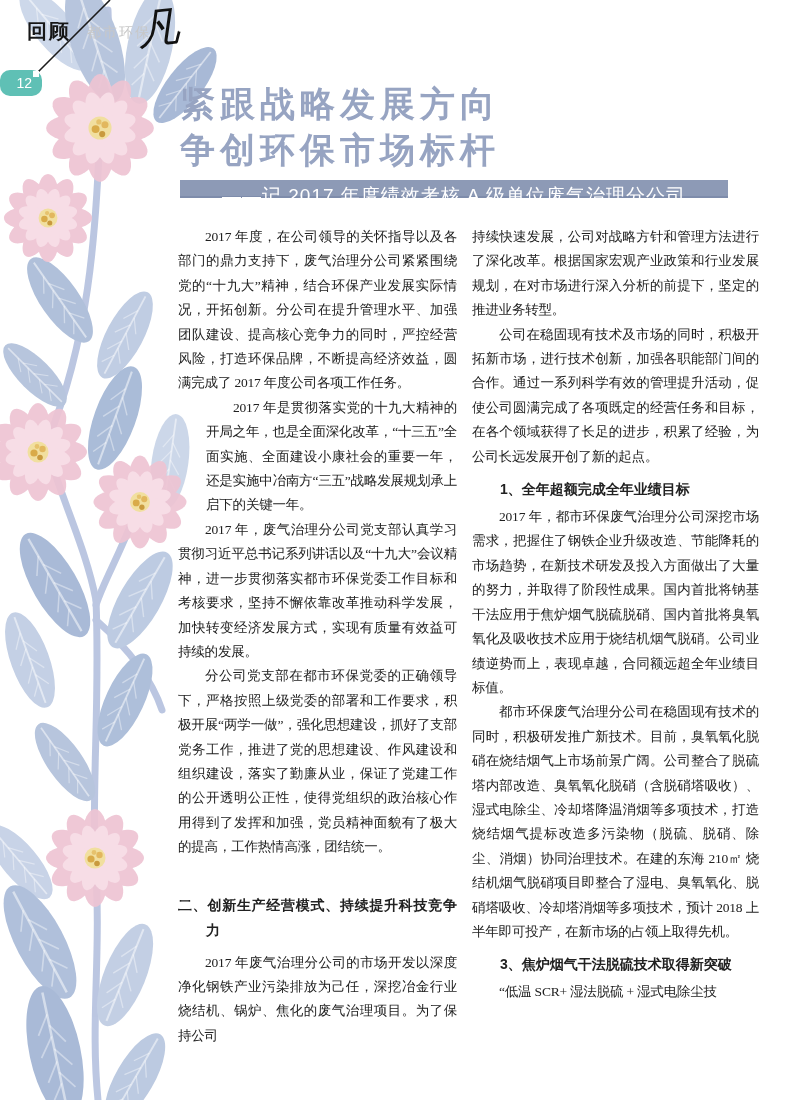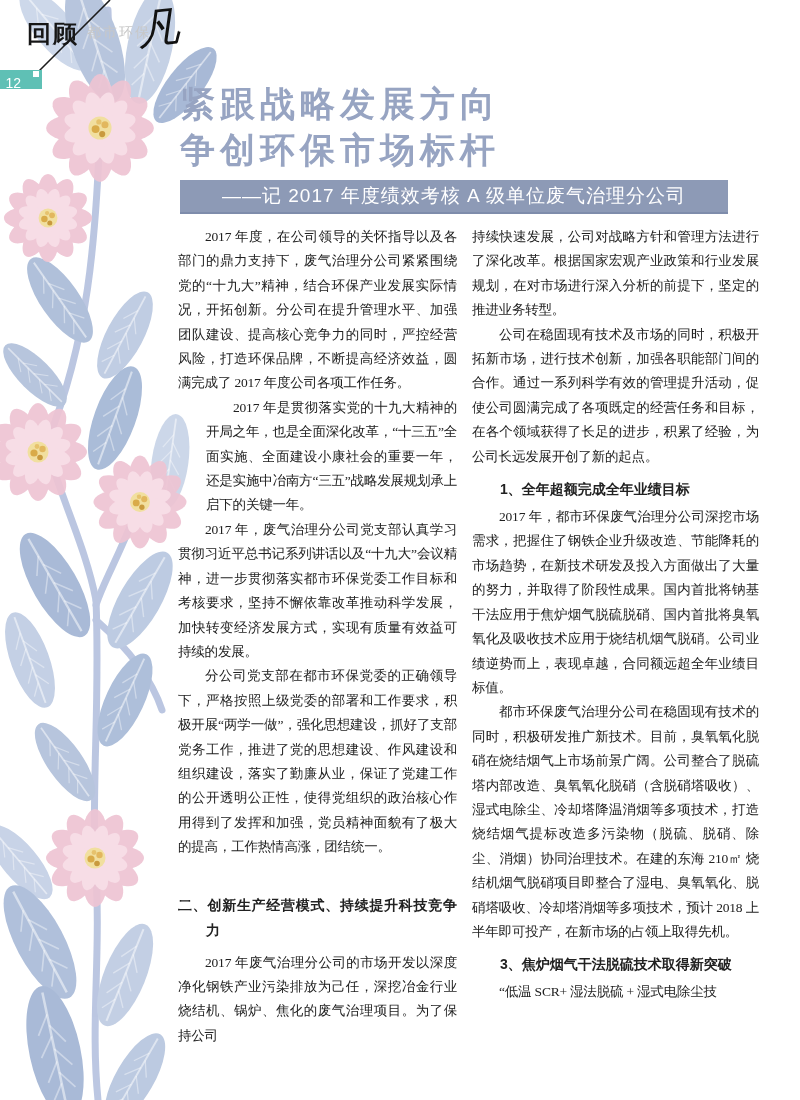--- a/index.html
+++ b/index.html
@@ -7,50 +7,50 @@
     position:relative;width:800px;height:1100px;margin:0 auto;
     background:#ffffff;overflow:hidden;
     font-family:"Liberation Serif","DejaVu Serif",serif;
   }
   .floral{position:absolute;left:0;top:0;z-index:1;}
 
   
   .section-label{
     position:absolute;left:27px;top:18px;z-index:4;
     font-family:"Liberation Sans","DejaVu Sans",sans-serif;
-    font-weight:bold;font-size:24px;color:#161616;letter-spacing:2px;
+    font-weight:bold;font-size:20px;color:#161616;letter-spacing:2px;
   }
   .diag{position:absolute;left:30px;top:0;z-index:3;}
   .brand{
     position:absolute;left:87px;top:24px;z-index:4;
     font-family:"Liberation Sans","DejaVu Sans",sans-serif;
     font-size:14px;color:#c7c7c7;letter-spacing:2px;
   }
   .brand-glyph{
     position:absolute;left:137px;top:8px;z-index:4;
     font-family:"DejaVu Serif",serif;font-style:italic;
     font-size:42px;color:#111;transform:rotate(-6deg);line-height:1;
   }
   .page-tab{
-    position:absolute;left:0;top:70px;width:42px;height:19px;z-index:4;
+    position:absolute;left:0;top:70px;width:42px;height:26px;z-index:4;
     background:#5fc0b5;color:#fff;
     font-family:"Liberation Sans","DejaVu Sans",sans-serif;font-size:14px;
-    text-align:right;line-height:26px;padding-right:11px;box-sizing:border-box;
+    text-align:right;line-height:26px;padding-right:0;box-sizing:border-box;border-radius:10px;
   }
   .page-tab .num{display:inline-block;padding-right:10px;}
   .page-tab .sq{position:absolute;right:3px;top:1px;width:6px;height:6px;background:#ffffff;}
 
   
   .title{
     position:absolute;left:180px;top:82px;width:548px;z-index:4;
     text-align:left;font-family:Liberation Serif, serif;
     font-weight:bold;font-size:35px;letter-spacing:5px;color:#97a4c2;line-height:46px;
   }
   .subtitle-bar{
-    position:absolute;left:180px;top:180px;width:548px;height:34px;z-index:4;
+    position:absolute;left:180px;top:180px;width:548px;height:18px;z-index:4;
     background:#8d9ab6;border-bottom:2px solid #7e8cab;box-sizing:border-box;
     color:#ffffff;text-align:center;line-height:32px;
     font-family:"Liberation Sans","DejaVu Sans",sans-serif;
     font-size:19px;letter-spacing:1px;
   }
 
   
   .col{
     position:absolute;top:225px;z-index:3;
     width:279px;left:178px;

